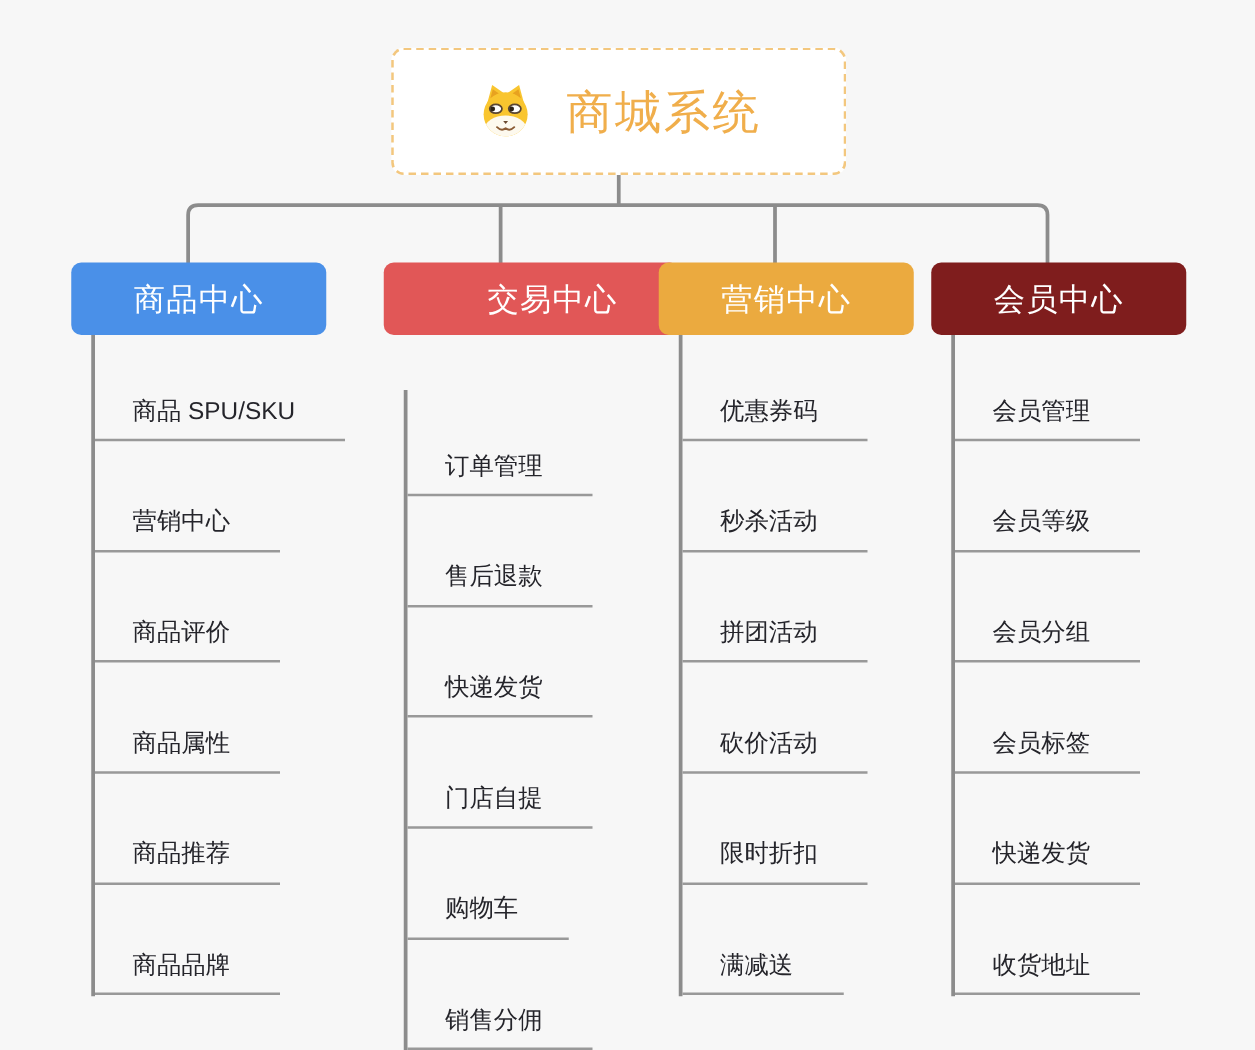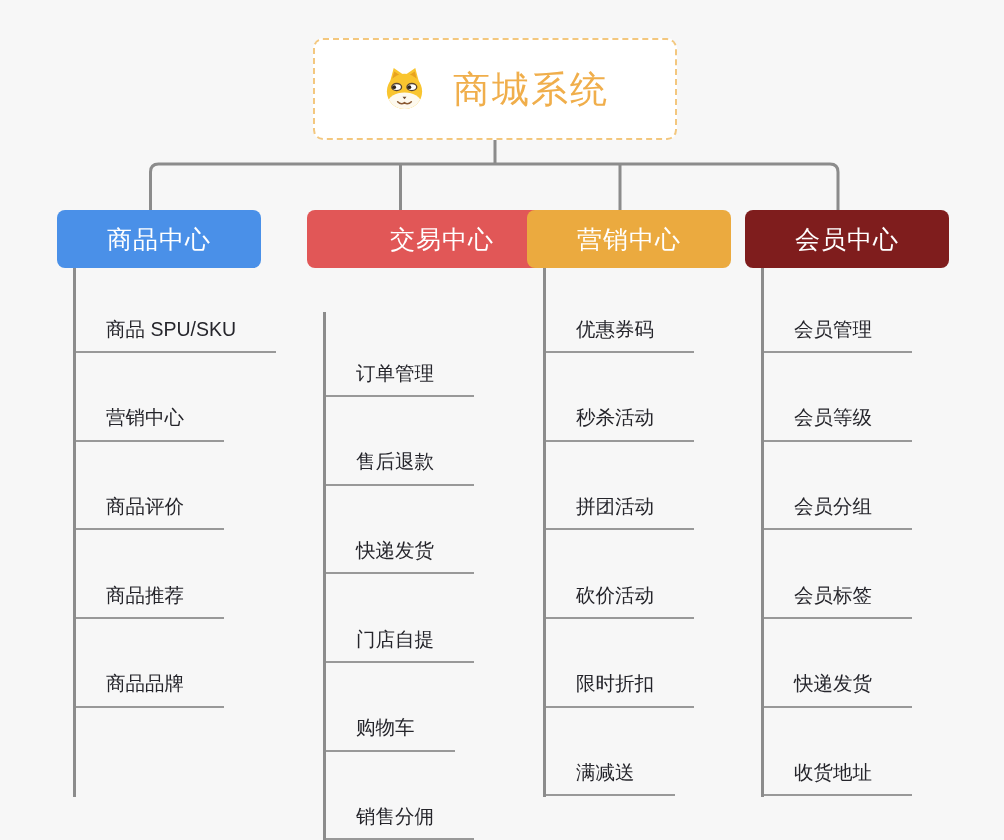--- a/index.html
+++ b/index.html
@@ -76,20 +76,23 @@
       <div class="item first">
         <span class="item-label">商品 SPU/SKU</span>
       </div>
       <div class="item">
         <span class="item-label">营销中心</span>
       </div>
       <div class="item">
         <span class="item-label">商品评价</span>
       </div>
       <div class="item">
+        <span class="item-label">商品属性</span>
+      </div>
+      <div class="item">
         <span class="item-label">商品推荐</span>
       </div>
       <div class="item">
         <span class="item-label">商品品牌</span>
       </div>
     </div>
     <div class="branch-box" style="left: 307px; background: rgb(225, 87, 87); padding-left: 33px;">
       <span>交易中心</span>
     </div>
     <div class="branch-items" style="left: 323px; margin-top: 44px;">

